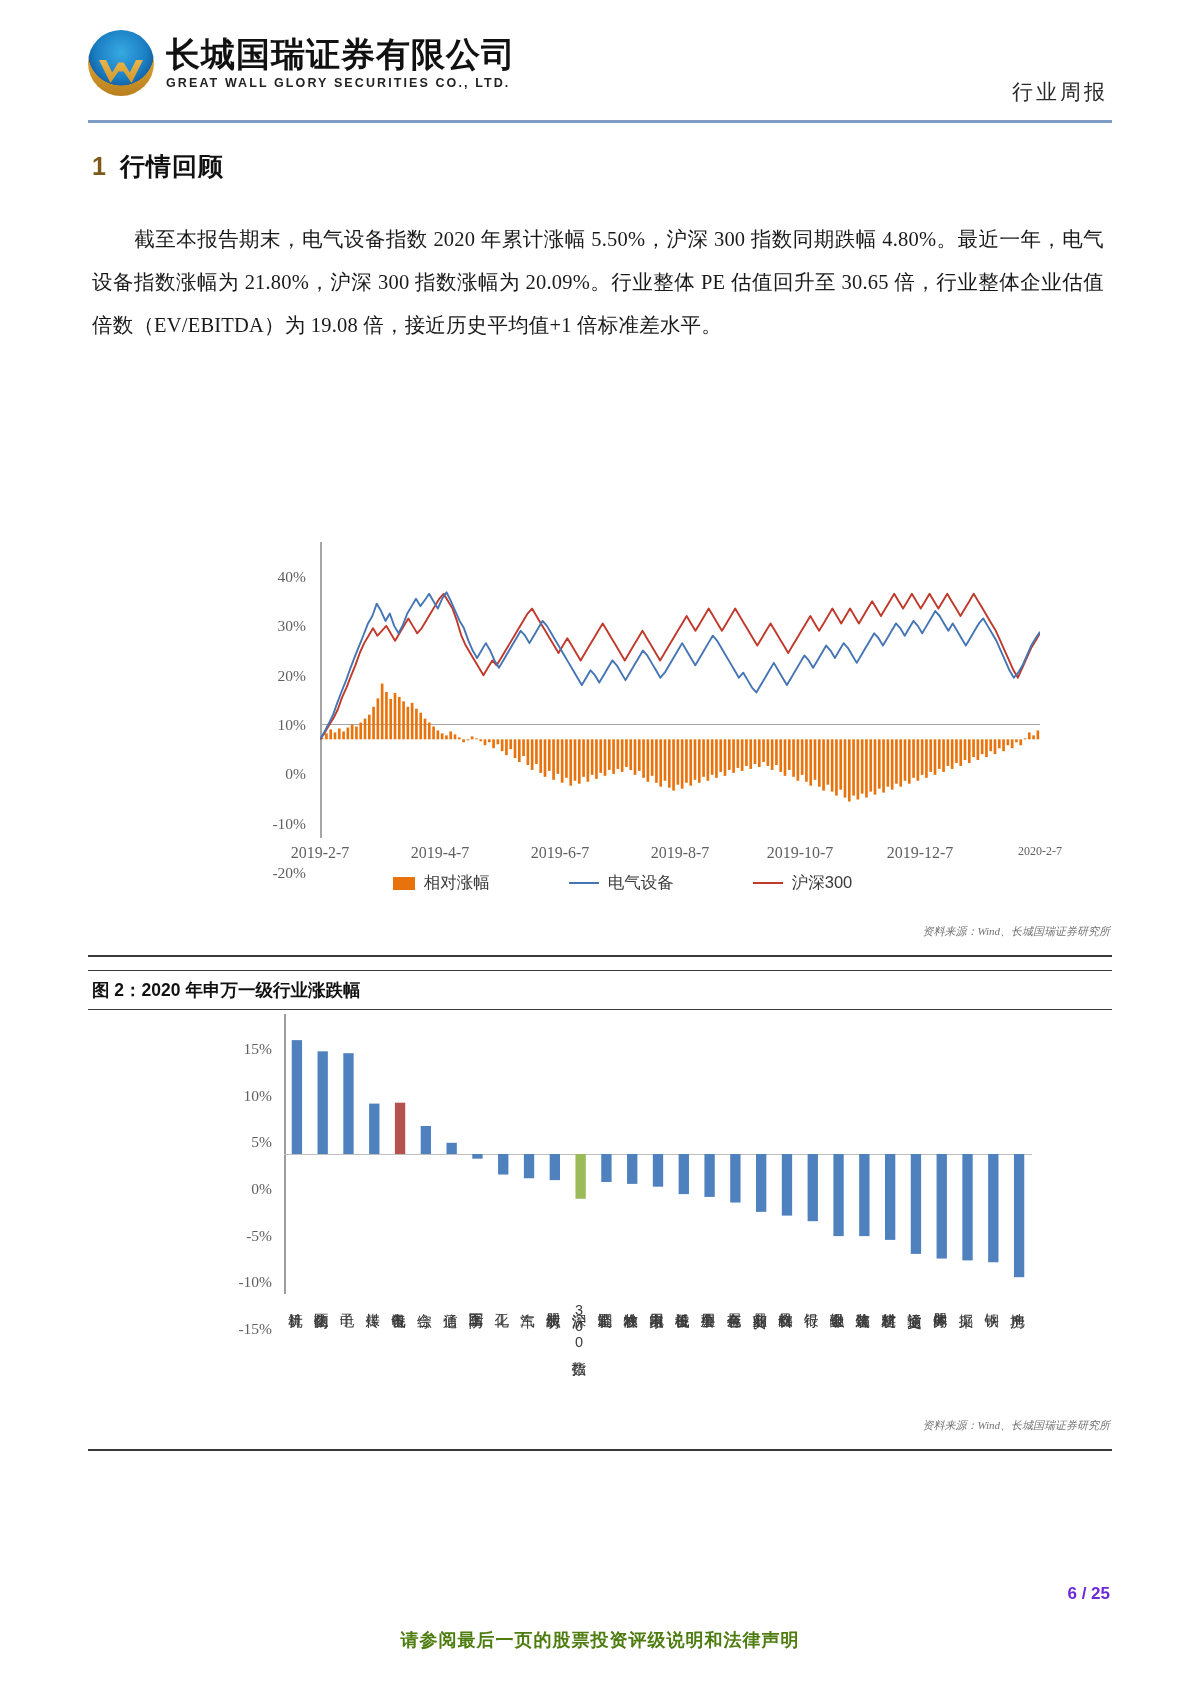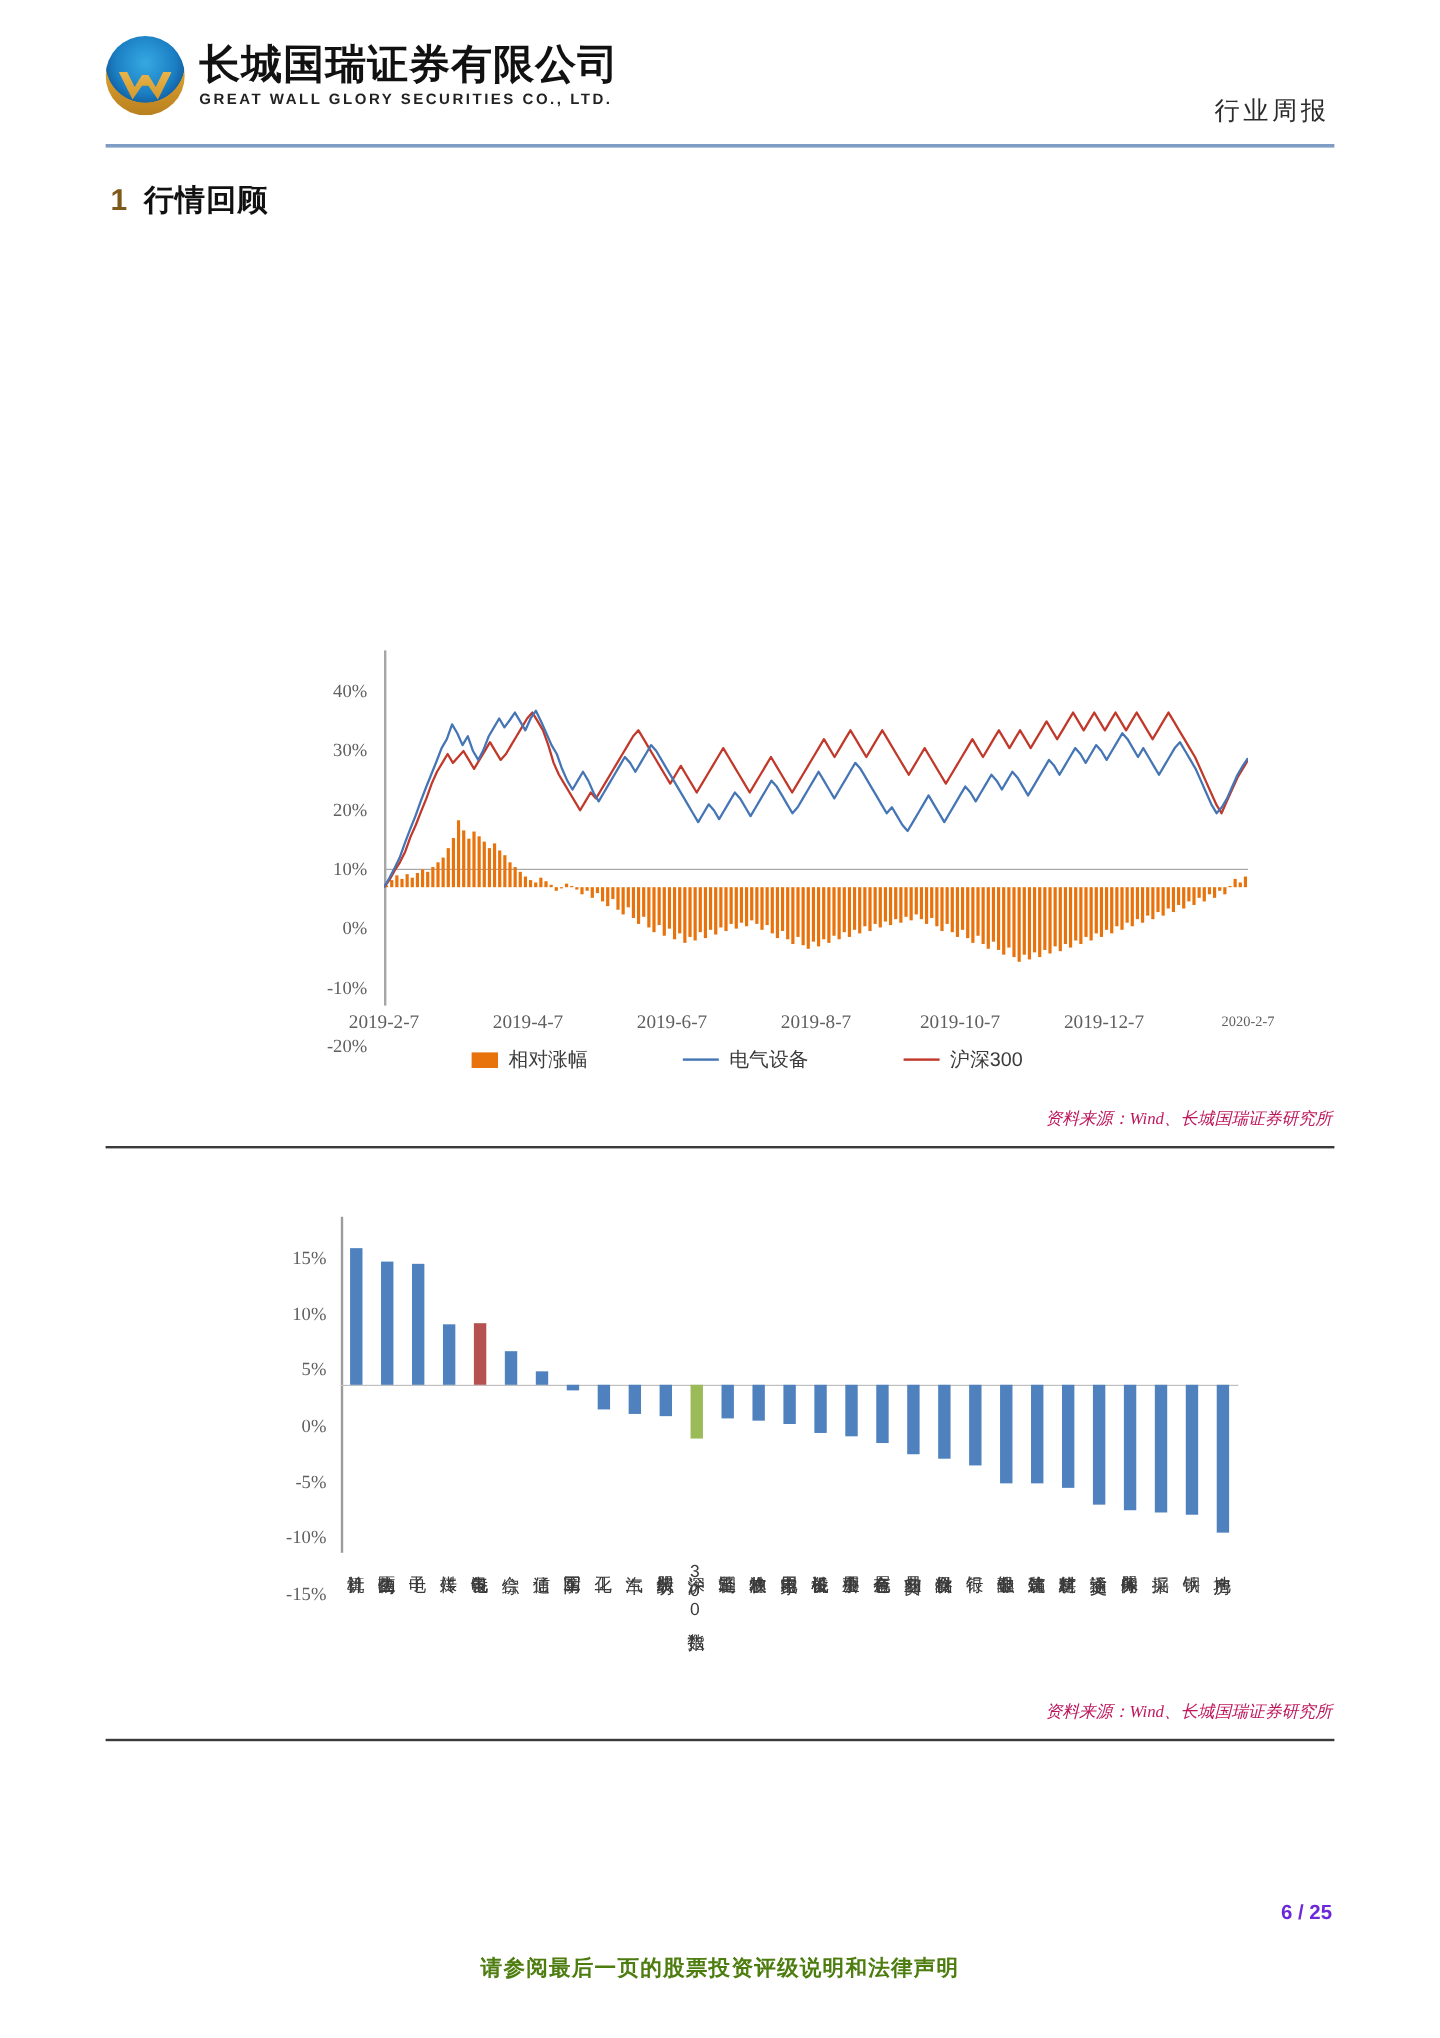--- a/index.html
+++ b/index.html
@@ -128,22 +128,22 @@
     padding: 7px 2px 7px 4px;
     box-sizing: border-box;
   }
   .fig1-cap { top: 492px; }
   .fig2-cap { top: 970px; }
 
   .fig-src {
     position: absolute;
     right: 90px;
     font-style: italic;
-    font-size: 14px;
-    color: #be185d;
+    font-size: 11px;
+    color: #737373;
   }
   .fig1-src { top: 924px; }
   .fig2-src { top: 1418px; }
 
   .fig-rule {
     position: absolute;
     left: 88px;
     width: 1024px;
     height: 1.5px;
     background: #3a3a3a;
@@ -259,20 +259,21 @@
       </div>
     </div>
     <div class="header-right">行业周报</div>
   </div>
   <div class="header-rule"></div>
 
   <div class="sec-title">
     <span class="num">1</span><span>行情回顾</span>
   </div>
 
+  <div class="para p1"><span class="ind"></span><span>截至本报告期末，电气设备指数 2020 年累计涨幅 5.50%，沪深 300 指数同期跌幅 4.80%。最近一年，电气设备指数涨幅为 21.80%，沪深 300 指数涨幅为 20.09%。行业整体 PE 估值回升至 30.65 倍，行业整体企业估值倍数（EV/EBITDA）为 19.08 倍，接近历史平均值+1 倍标准差水平。</span></div>
 
 
   <div class="chart" id="chart1">
     <div id="c1-axis-v"></div>
     <div id="c1-axis-h"></div>
     <svg id="c1-svg" width="720" height="296" style="position:absolute;left:232px;top:14px;">
         <rect x="0.81" y="195.85" width="2.66" height="1.48" fill="#E8730C"></rect>
         <rect x="5.10" y="191.41" width="2.66" height="5.92" fill="#E8730C"></rect>
         <rect x="9.39" y="187.47" width="2.66" height="9.87" fill="#E8730C"></rect>
         <rect x="13.67" y="190.43" width="2.66" height="6.91" fill="#E8730C"></rect>
@@ -473,20 +474,21 @@
       <div class="item">
         <span class="swatch-line" id="lg3-sw" style="background: rgb(192, 57, 43);"></span>
         <span>沪深300</span>
       </div>
     </div>
   </div>
 
   <div class="fig-rule fig1-rule"></div>
   <div class="fig-src fig1-src">资料来源：Wind、长城国瑞证券研究所</div>
 
+  <div class="fig-cap fig2-cap">图 2：2020 年申万一级行业涨跌幅</div>
 
   <div class="chart" id="chart2">
     <div id="c2-axis-v"></div>
     <div id="c2-zero"></div>
     <svg id="c2-svg" width="748" height="280" style="position:absolute;left:196px;top:12px;">
         <rect x="7.74" y="26.13" width="10.32" height="113.87" fill="#4E81BD"></rect>
         <rect x="33.53" y="37.33" width="10.32" height="102.67" fill="#4E81BD"></rect>
         <rect x="59.32" y="39.20" width="10.32" height="100.80" fill="#4E81BD"></rect>
         <rect x="85.12" y="89.60" width="10.32" height="50.40" fill="#4E81BD"></rect>
         <rect x="110.91" y="88.67" width="10.32" height="51.33" fill="#B5514E"></rect>

